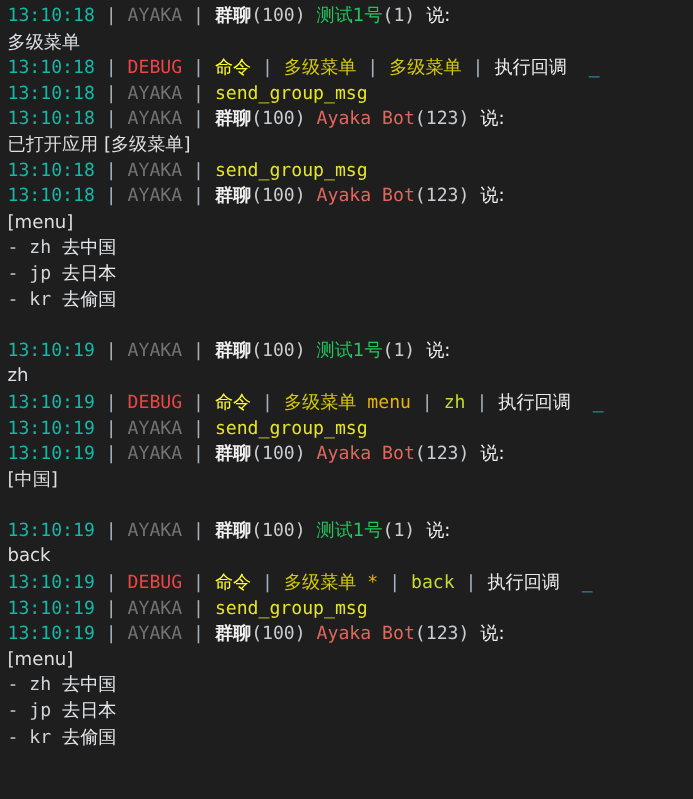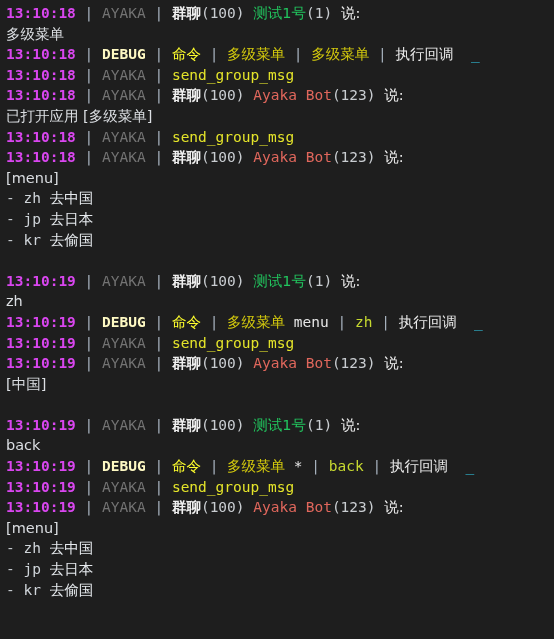--- a/index.html
+++ b/index.html
@@ -29,27 +29,27 @@
     height: 20.6px;
     line-height: 20.6px;
     white-space: pre;
     font-size: 14.5px;
     letter-spacing: 0px;
     overflow: hidden;
   }
   .line.blank { height: 20.6px; }
 
   
-  .t-time     { color: #d946ef; font-weight: bold; }
+  .t-time     { color: #14b8a6; }
   .t-sep      { color: #a6b1bd; }
   .t-logger   { color: #737373; }
-  .t-level    { color: #fef9c3; font-weight: bold; }
+  .t-level    { color: #ef4444; }
   .t-cmd      { color: #ffff2d; }
   .t-plugin   { color: #d2c80d; }
-  .t-sub      { color: #e5e5e5; }
+  .t-sub      { color: #eab308; }
   .t-arg      { color: #c6d830; }
   .t-api      { color: #e4e42a; text-align: center; }
   .t-action   { color: #e9e9e9; }
   .t-cursor   { color: #32c4e0; }
   .t-group    { color: #f0f0f0; font-weight: bold; }
   .t-id       { color: #c9cdd1; margin-top: 48px; }
   .t-user     { color: #22c55e; }
   .t-bot      { color: #e0675c; }
   .t-say      { color: #f0f0f0; }
   .t-body     { color: #dcdfe3; }

